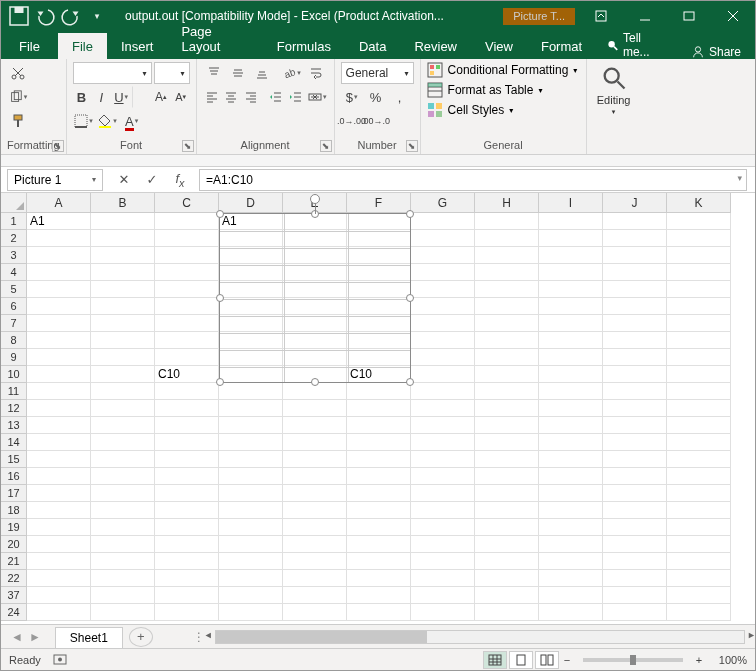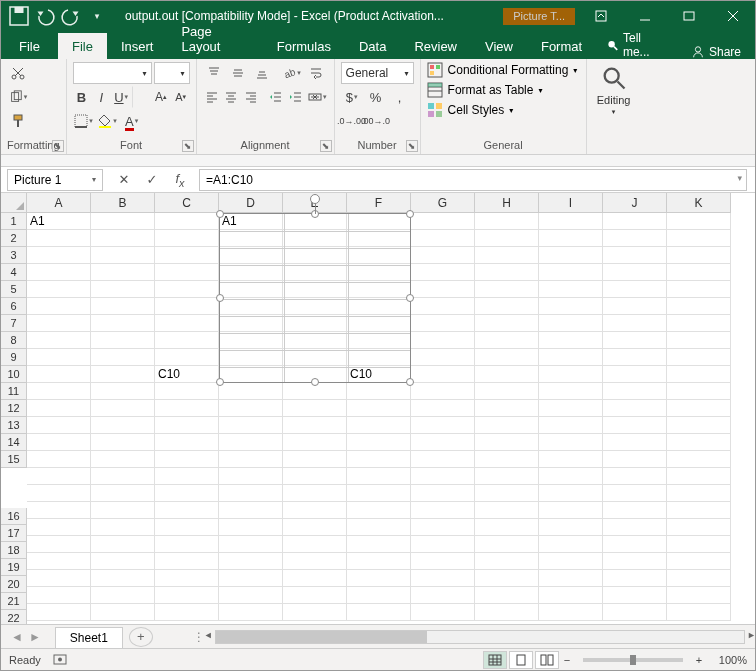--- a/index.html
+++ b/index.html
@@ -466,21 +466,21 @@
           <div class="row-header" style="height: 17px;">6</div>
           <div class="row-header" style="height: 17px;">7</div>
           <div class="row-header" style="height: 17px;">8</div>
           <div class="row-header" style="height: 17px;">9</div>
           <div class="row-header" style="height: 17px;">10</div>
           <div class="row-header" style="height: 17px;">11</div>
           <div class="row-header" style="height: 17px;">12</div>
           <div class="row-header" style="height: 17px;">13</div>
           <div class="row-header" style="height: 17px;">14</div>
           <div class="row-header" style="height: 17px;">15</div>
-          <div class="row-header" style="height: 17px; margin-top: 40px;">16</div>
+          <div class="row-header" style="height: 17px;">16</div>
           <div class="row-header" style="height: 17px;">17</div>
           <div class="row-header" style="height: 17px;">18</div>
           <div class="row-header" style="height: 17px;">19</div>
           <div class="row-header" style="height: 17px;">20</div>
           <div class="row-header" style="height: 17px;">21</div>
           <div class="row-header" style="height: 17px;">22</div>
           <div class="row-header" style="height: 17px;">37</div>
           <div class="row-header" style="height: 17px;">24</div>
         </div>
       <div class="cells" id="cells" style="width: 704px; height: 408px;">

